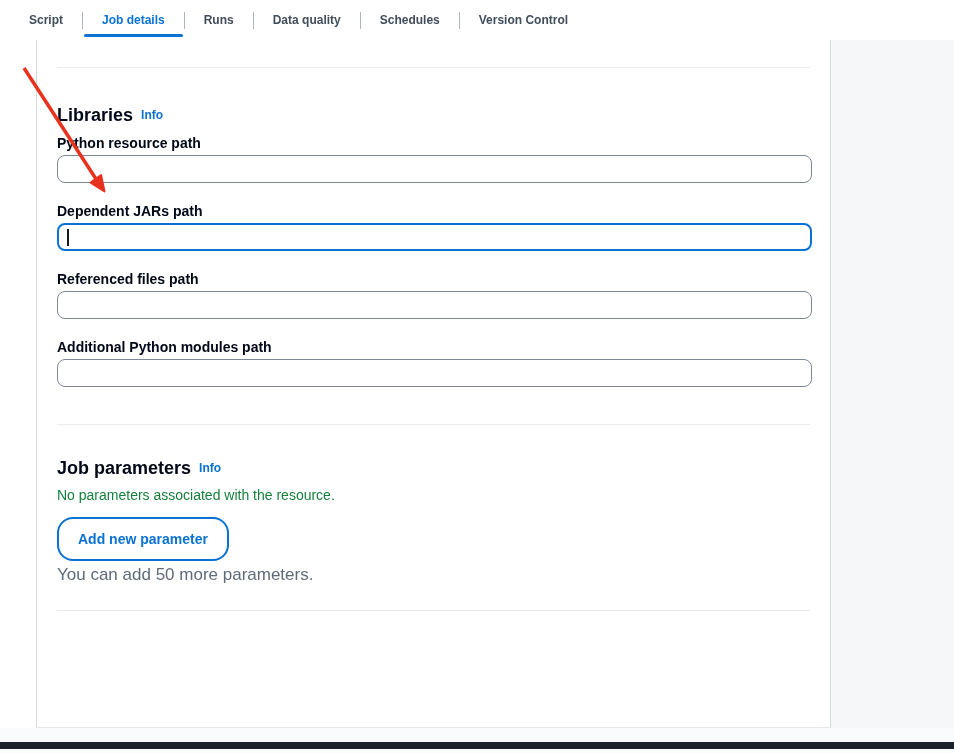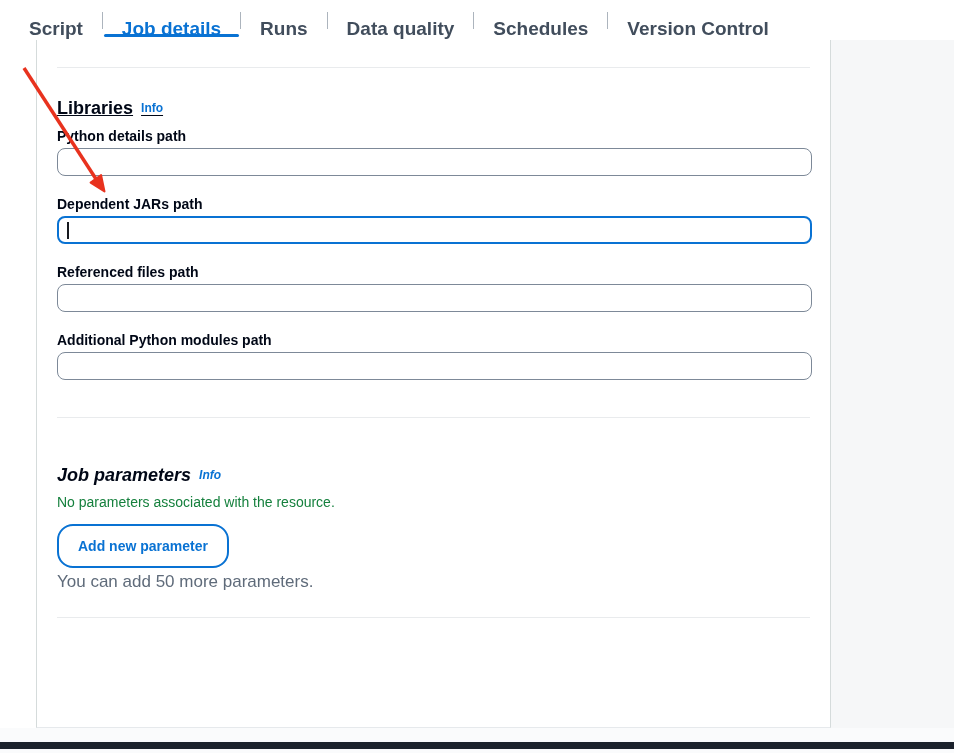--- a/index.html
+++ b/index.html
@@ -3,42 +3,42 @@
 <meta charset="utf-8">
 <style>
   * { margin:0; padding:0; box-sizing:border-box; }
   html,body { width:954px; height:753px; overflow:hidden; background:#ffffff;
               font-family:"Liberation Sans", sans-serif; }
   .page { position:relative; width:954px; height:753px; background:#ffffff; }
 
   
   .tabbar { position:absolute; top:0; left:0; right:0; height:40px;
             display:flex; align-items:stretch; padding-left:10px; background:#ffffff; }
-  .tab { position:relative; display:flex; align-items:flex-end; padding:0 19px;
-         font-size:19px; font-weight:700; color:#414d5c; cursor:pointer; white-space:nowrap; }
+  .tab { position:relative; display:flex; align-items:center; padding:0 19px;
+         font-size:12px; font-weight:700; color:#414d5c; cursor:pointer; white-space:nowrap; }
   .tab.active { color:#0972d3; }
   .tab.active::after { content:""; position:absolute; left:1px; right:1px; bottom:3px;
                        height:3px; border-radius:2px; background:#0972d3; }
   .tab-divider { width:1px; height:17px; background:#acb4bd; align-self:center; }
 
   
   .main { position:absolute; top:40px; left:0; right:0; height:688px; }
   .right-gutter { position:absolute; top:0; bottom:0; left:831px; right:0; background:#f6f7f8; }
   .panel { position:absolute; top:0; left:36px; width:795px; height:688px; background:#ffffff;
            border-left:1px solid #d5dbdb; border-right:1px solid #d5dbdb;
            border-bottom:1px solid #e6e9ec; padding:0 20px; overflow:hidden; }
 
   .divider { border-top:1px solid #e9ebed; }
   .divider.d1 { margin-top:27px; }
   .divider.d2 { margin-top:37px; }
   .divider.d3 { margin-top:28px; }
 
   h2.section-heading { font-size:18px; line-height:24px; font-weight:700; color:#000716; }
-  .h-libraries { margin-top:28px;text-decoration:underline; }
-  .h-jobparams { margin-top:45px;font-style:italic; }
+  .h-libraries { margin-top:35px; }
+  .h-jobparams { margin-top:31px; }
   .h-tags { margin-top:36px; }
   .info-link { font-size:12px; font-weight:700; color:#0972d3; margin-left:8px;
                text-decoration:none; vertical-align:2px; cursor:pointer; }
 
   .field { margin-top:18px; }
   .field:first-of-type { margin-top:6px; }
   .field-label { font-size:14px; line-height:20px; font-weight:700; color:#000716; margin-bottom:2px; }
   .text-input { position:relative; height:28px; width:755px; background:#ffffff;
                 border:1px solid #7d8998; border-radius:8px; cursor:text; }
   .text-input.focused { border:2px solid #0972d3; }
@@ -95,21 +95,21 @@
   <div class="main">
     <div class="right-gutter"></div>
 
     <div class="panel">
       <div class="divider d1"></div>
 
       <section>
         <h2 class="section-heading h-libraries"><span>Libraries</span><a class="info-link">Info</a></h2>
         <div id="library-fields">
             <div class="field">
-              <div class="field-label">Python details path</div>
+              <div class="field-label">Python resource path</div>
               <div class="text-input"></div>
             </div>
             <div class="field">
               <div class="field-label">Dependent JARs path</div>
               <div class="text-input focused">
                 <span class="caret"></span>
               </div>
             </div>
             <div class="field">
               <div class="field-label">Referenced files path</div>

